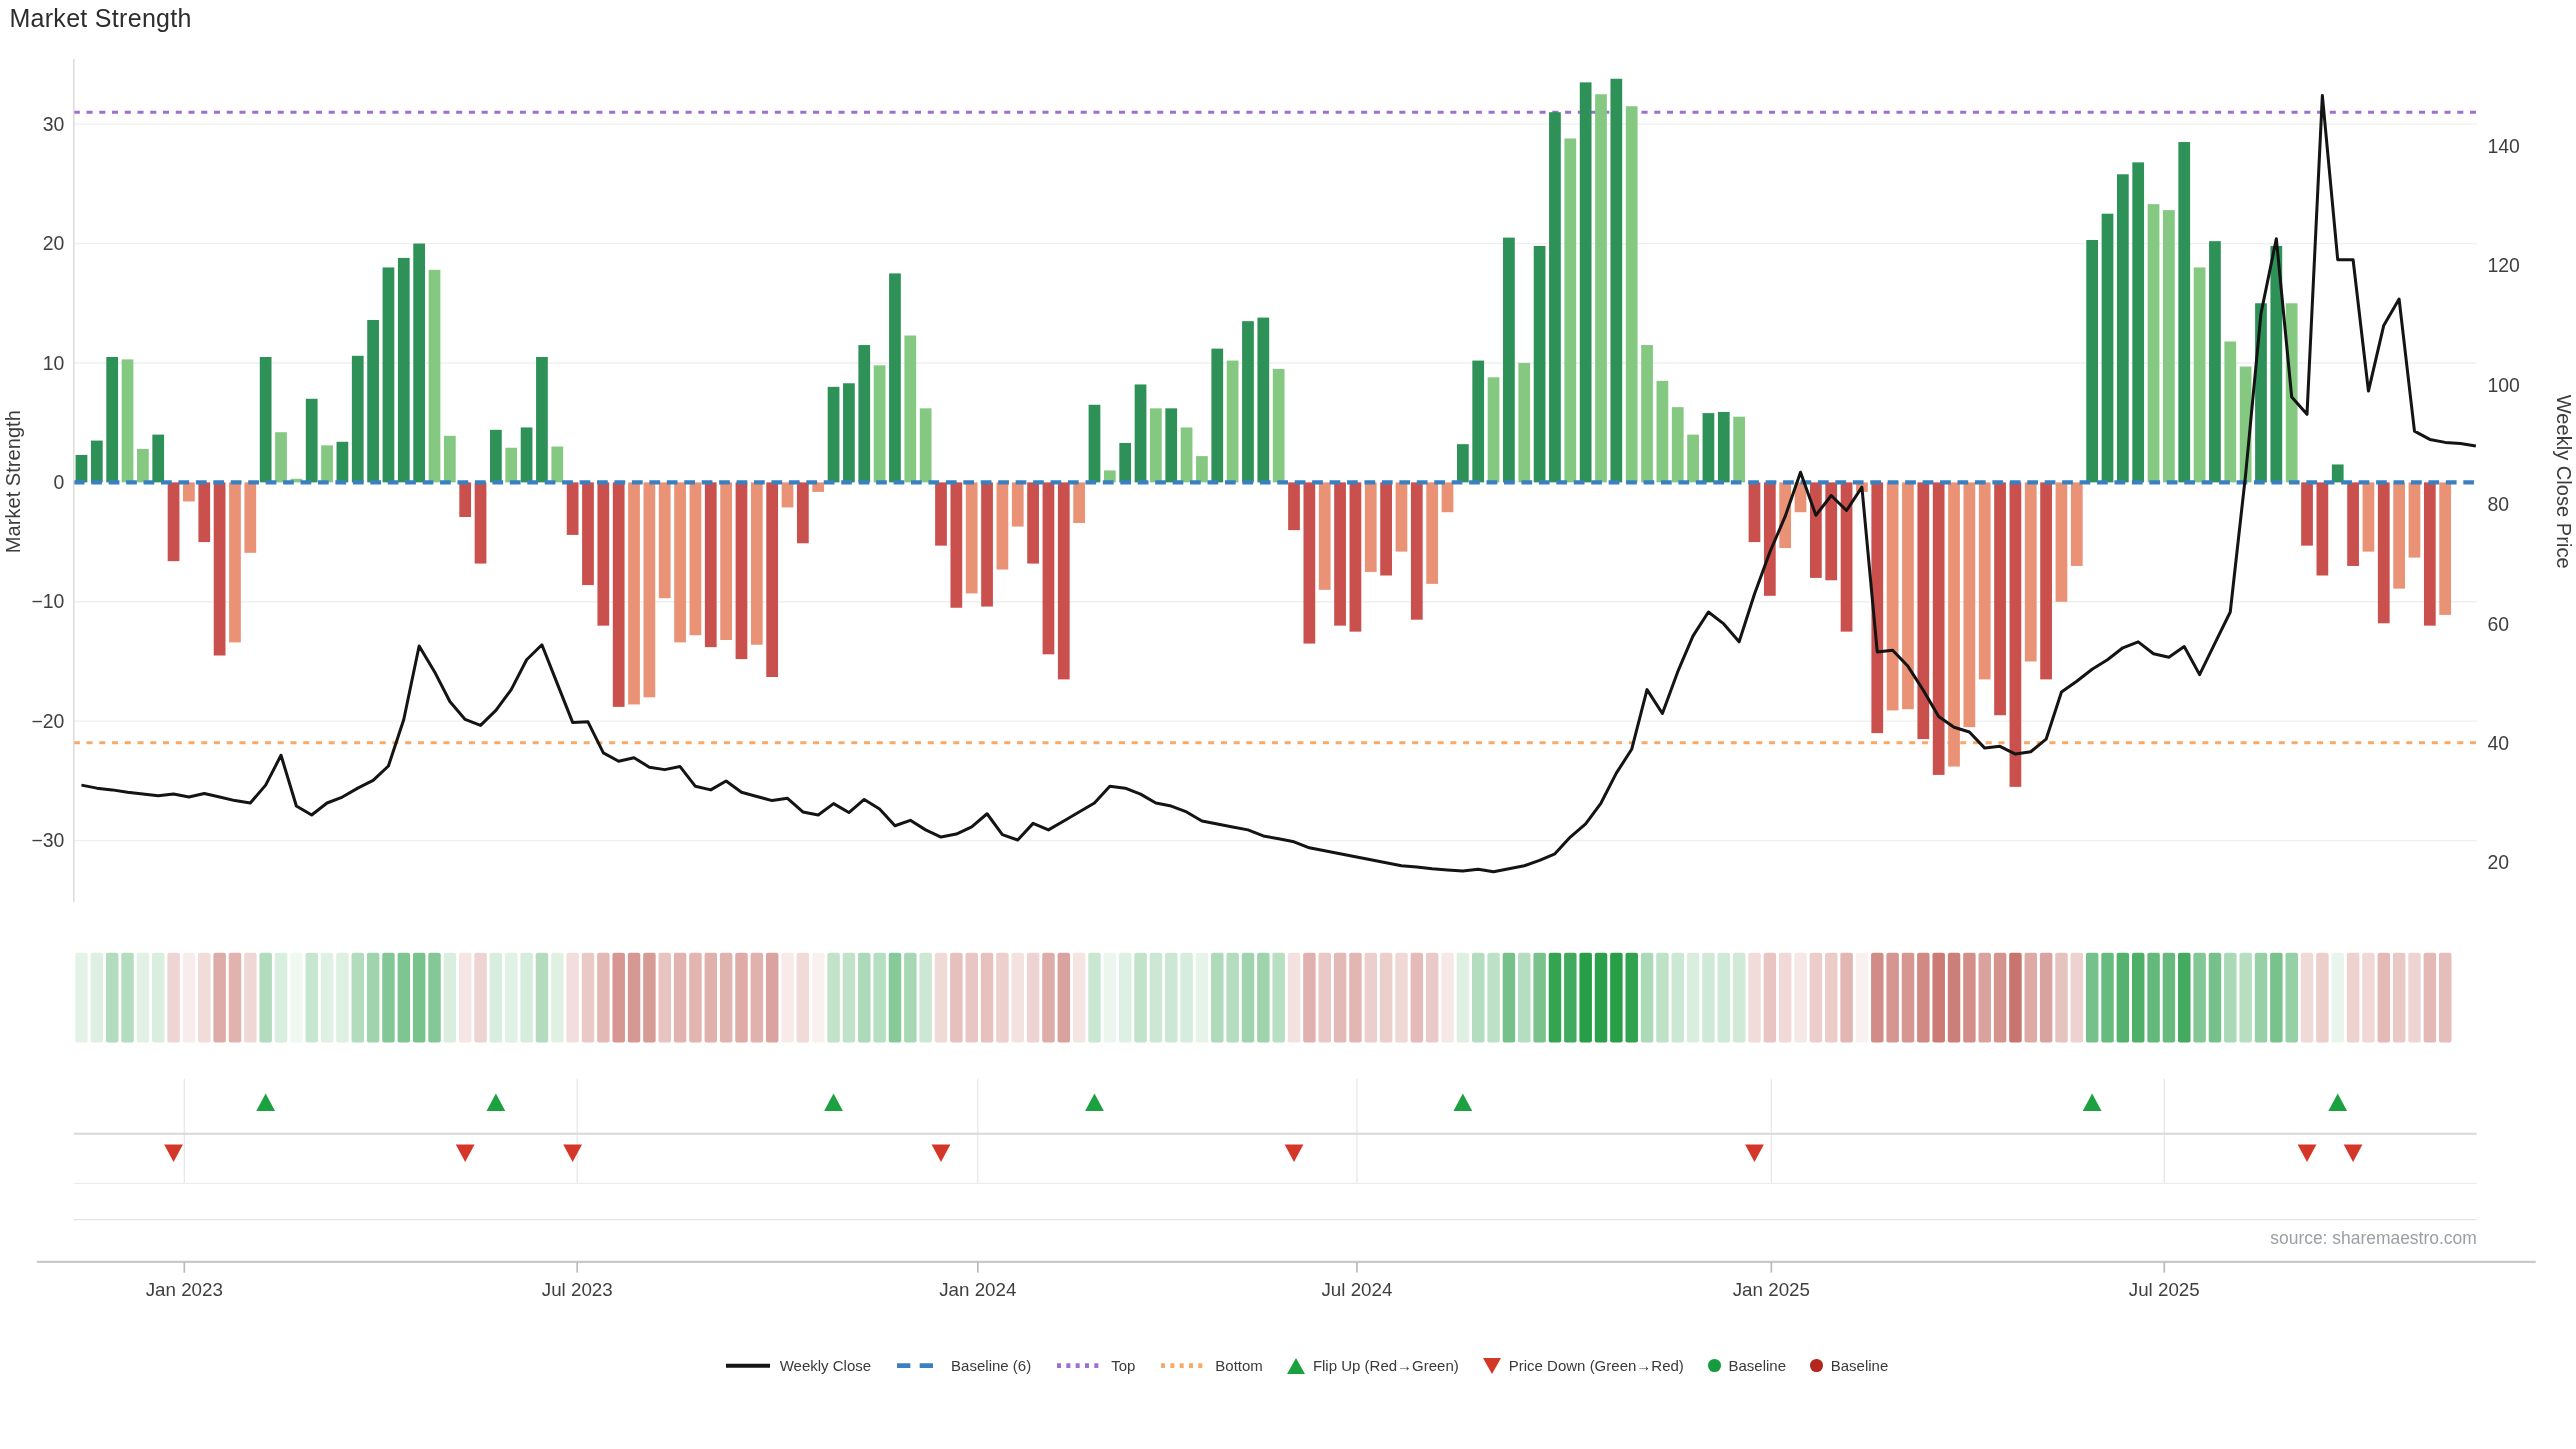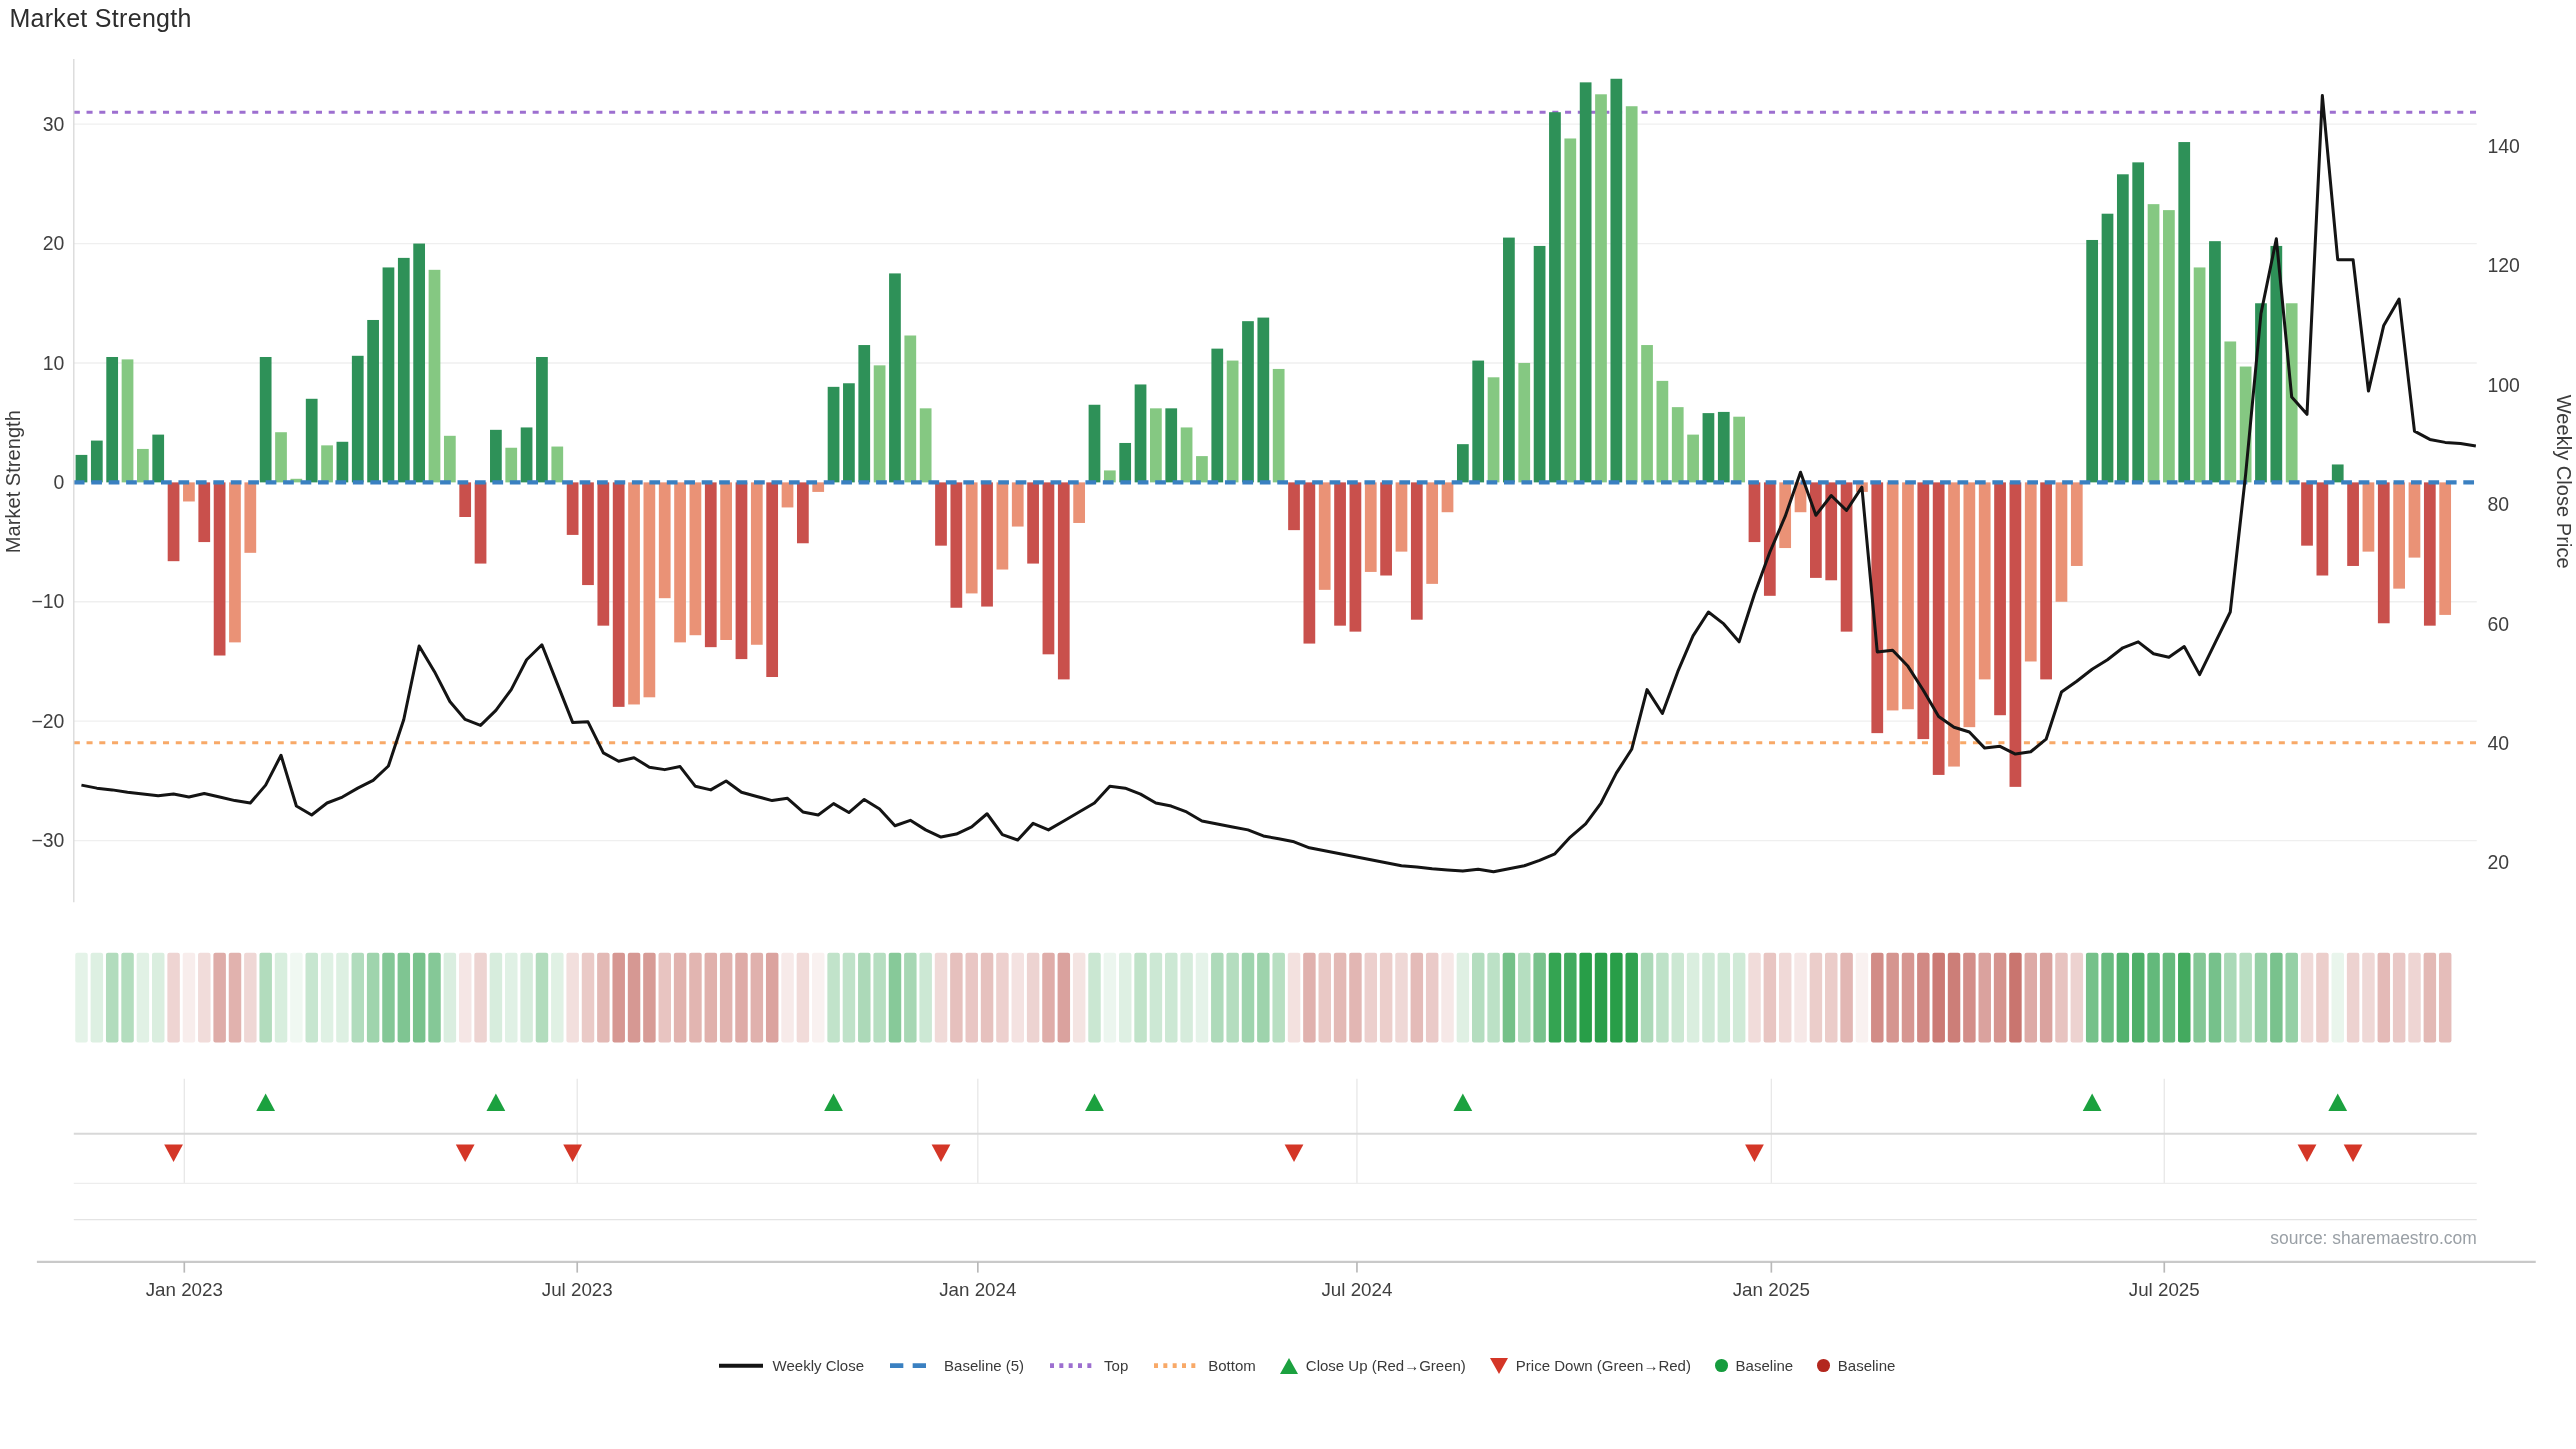--- a/index.html
+++ b/index.html
@@ -417,37 +417,37 @@
       <div class="legend-item">
         <svg width="48" height="9.4" viewBox="0 0 72 14">
     <line x1="3" y1="7" x2="69" y2="7" stroke="#141414" stroke-width="6"></line>
         </svg>
         <span>Weekly Close</span>
       </div>
       <div class="legend-item">
         <svg width="48" height="9.4" viewBox="0 0 72 14">
     <line x1="3" y1="7" x2="69" y2="7" stroke="#3a80c1" stroke-width="7" stroke-dasharray="20 14"></line>
         </svg>
-        <span>Baseline (5)</span>
+        <span>Baseline (6)</span>
       </div>
       <div class="legend-item">
         <svg width="48" height="9.4" viewBox="0 0 72 14">
     <line x1="3" y1="7" x2="69" y2="7" stroke="#9d6fd0" stroke-width="7" stroke-dasharray="6 8"></line>
         </svg>
         <span>Top</span>
       </div>
       <div class="legend-item">
         <svg width="48" height="9.4" viewBox="0 0 72 14">
     <line x1="3" y1="7" x2="69" y2="7" stroke="#f8a968" stroke-width="7" stroke-dasharray="6 8"></line>
         </svg>
         <span>Bottom</span>
       </div>
       <div class="legend-item">
         <span class="tri-up"></span>
-        <span>Close Up (Red→Green)</span>
+        <span>Flip Up (Red→Green)</span>
       </div>
       <div class="legend-item">
         <span class="tri-down"></span>
         <span>Price Down (Green→Red)</span>
       </div>
       <div class="legend-item">
         <span class="dot" style="background:#169c3e"></span>
         <span>Baseline</span>
       </div>
       <div class="legend-item">

